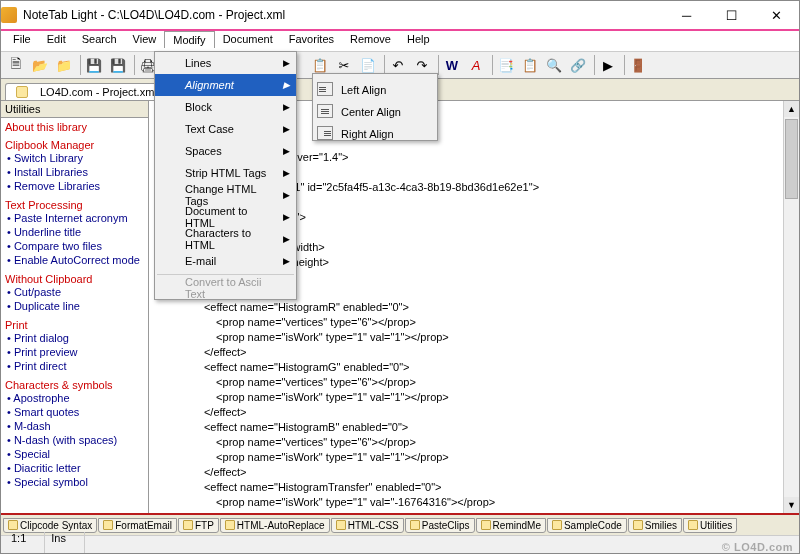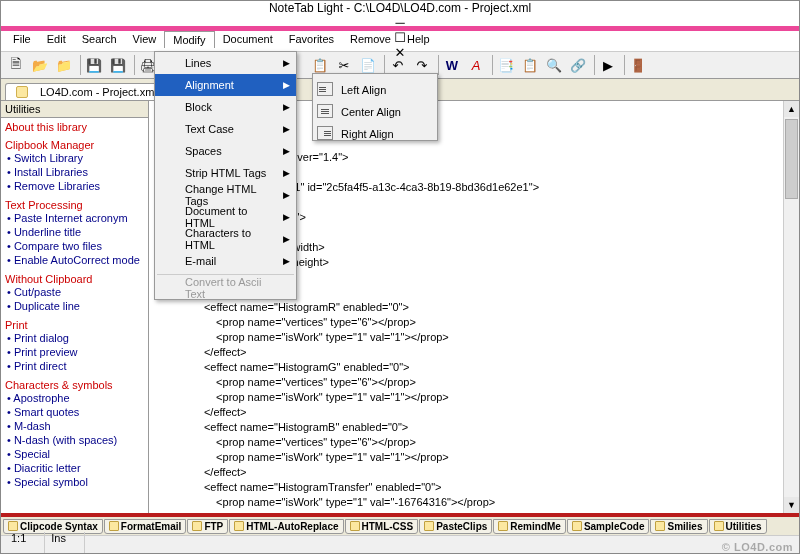--- a/index.html
+++ b/index.html
@@ -1,17 +1,17 @@
 <!DOCTYPE html>
 <html><head>
 <meta charset="utf-8">
 <style>
 * { margin: 0; padding: 0; box-sizing: border-box; font-family: Tahoma, Arial, sans-serif; font-size: 11px; }
 body { background: #fff; width: 800px; height: 554px; position: relative; overflow: hidden; border: 1px solid #888; }
-.titlebar { height: 30px; background: #fff; display: flex; align-items: center; padding: 0 0; border-bottom: 5px solid #ec4899; flex-direction: column; }
+.titlebar { height: 30px; background: #fff; display: flex; align-items: center; padding: 0 0; border-bottom: 2px solid #ec4899; }
 .titlebar .icon { width: 16px; height: 16px; background: linear-gradient(135deg,#f0b030,#e09020); border-radius: 2px; margin-right: 6px; }
 .titlebar .title { flex: 1; color: #000; font-size: 12px; }
 .titlebar .btn { width: 45px; height: 28px; display: flex; align-items: center; justify-content: center; color: #000; font-size: 13px; }
 .menubar { height: 20px; display: flex; align-items: flex-start; padding: 0 4px; background: #fff; }
 .menubar .item { padding: 2px 8px; cursor: default; }
 .menubar .item.open { background: #fff; border: 1px solid #999; border-bottom: none; position: relative; z-index: 11; }
 .toolbar { height: 28px; background: #f0f0f0; border-top: 1px solid #ccc; border-bottom: 1px solid #999; display: flex; align-items: center; padding: 0 4px; gap: 2px; }
 .tb { width: 22px; height: 22px; display: flex; align-items: center; justify-content: center; font-size: 13px; }
 .tb.sep { width: 4px; border-right: 1px solid #aaa; height: 20px; }
 .tabbar { height: 22px; background: #ece9d8; border-bottom: 1px solid #999; display: flex; align-items: end; padding-left: 4px; }
@@ -23,29 +23,29 @@
 .sb-body { padding: 3px 4px; overflow: hidden; flex: 1; }
 .sb-h { color: #c00; font-size: 11px; margin-top: 4px; }
 .sb-h:first-child { margin-top: 0; }
 .sb-sec { color: #c00; font-size: 11px; margin-top: 6px; }
 .sb-item { color: #008; font-size: 11px; padding-left: 2px; line-height: 14px; }
 .sb-item::before { content: "• "; color: #008; }
 .editor { flex: 1; background: #fff; padding: 4px 6px; font-family: "Courier New", monospace; font-size: 12px; color: #000; overflow: hidden; white-space: pre; line-height: 15px; position: relative; }
 .scrollbar-v { position: absolute; right: 0; top: 0; bottom: 0; width: 16px; background: #f0f0f0; border-left: 1px solid #ccc; }
 .scrollbar-v .thumb { position: absolute; left: 1px; right: 1px; top: 18px; height: 80px; background: #cdcdcd; border: 1px solid #aaa; }
 .scrollbar-v .arr { position: absolute; left: 0; right: 0; height: 16px; background: #e8e8e8; text-align: center; font-size: 9px; line-height: 16px; }
-.bottomtabs { height: 22px; background: #ece9d8; border-top: 4px solid #b91c1c; display: flex; align-items: center; padding: 0 2px; gap: 1px; font-weight: bold; }
+.bottomtabs { height: 22px; background: #ece9d8; border-top: 2px solid #b91c1c; display: flex; align-items: center; padding: 0 2px; gap: 1px; }
 .bt { background: #f4f2e8; border: 1px solid #999; border-radius: 0 0 3px 3px; padding: 1px 4px; font-size: 10px; display: flex; align-items: center; gap: 2px; }
 .bt .i { width: 10px; height: 10px; background: #fce8a0; border: 1px solid #c0a040; border-radius: 1px; }
 .statusbar { height: 20px; background: #f0f0f0; border-top: 1px solid #ccc; display: flex; align-items: center; padding: 0 4px; position: relative; }
 .statusbar .cell { border-right: 1px solid #ccc; padding: 0 18px 16px 6px; font-size: 11px; }
 .watermark { position: absolute; right: 6px; bottom: 2px; font-size: 11px; color: rgba(0,0,0,0.3); font-weight: bold; letter-spacing: 0.5px; }
 .dropdown { position: absolute; left: 153px; top: 50px; width: 143px; background: #f0f0f0; border: 1px solid #999; box-shadow: 2px 2px 4px rgba(0,0,0,0.3); z-index: 10; }
 .dd-item { height: 22px; display: flex; align-items: center; padding: 0 18px 0 30px; position: relative; font-size: 11px; }
-.dd-item.hl { background: #2060c0; color: #fff; }
+.dd-item.hl { background: #2060c0; color: #fff; font-style: italic; }
 .dd-item .arr { position: absolute; right: 6px; font-size: 9px; }
 .dd-sep { height: 1px; background: #ccc; margin: 2px 2px; }
 .dd-item.dis { color: #999; }
 .submenu { position: absolute; left: 311px; top: 72px; width: 126px; background: #f0f0f0; border: 1px solid #999; box-shadow: 2px 2px 4px rgba(0,0,0,0.3); z-index: 12; }
 .sm-item { height: 22px; display: flex; align-items: flex-end; padding: 0 8px 0 28px; font-size: 11px; position: relative; }
 .sm-ico { position: absolute; left: 4px; width: 16px; height: 14px; border: 1px solid #888; display: flex; flex-direction: column; justify-content: center; gap: 1px; padding: 1px; }
 .sm-ico span { height: 1px; background: #555; display: block; }
 .sm-ico.la span { width: 60%; }
 .sm-ico.ca span { width: 60%; margin: 0 auto; }
 .sm-ico.ra span { width: 60%; margin-left: auto; }

